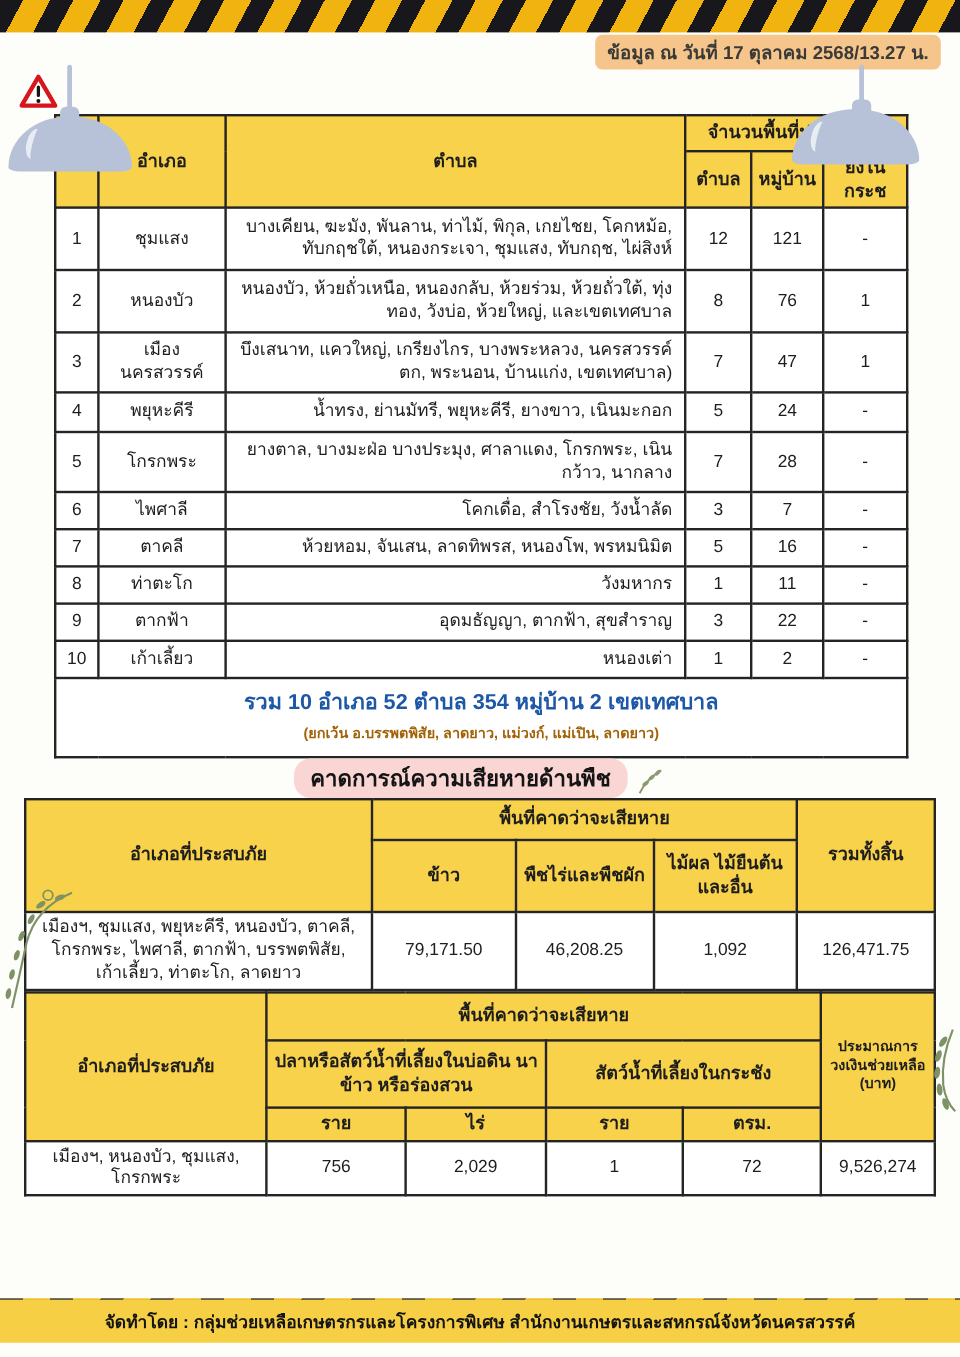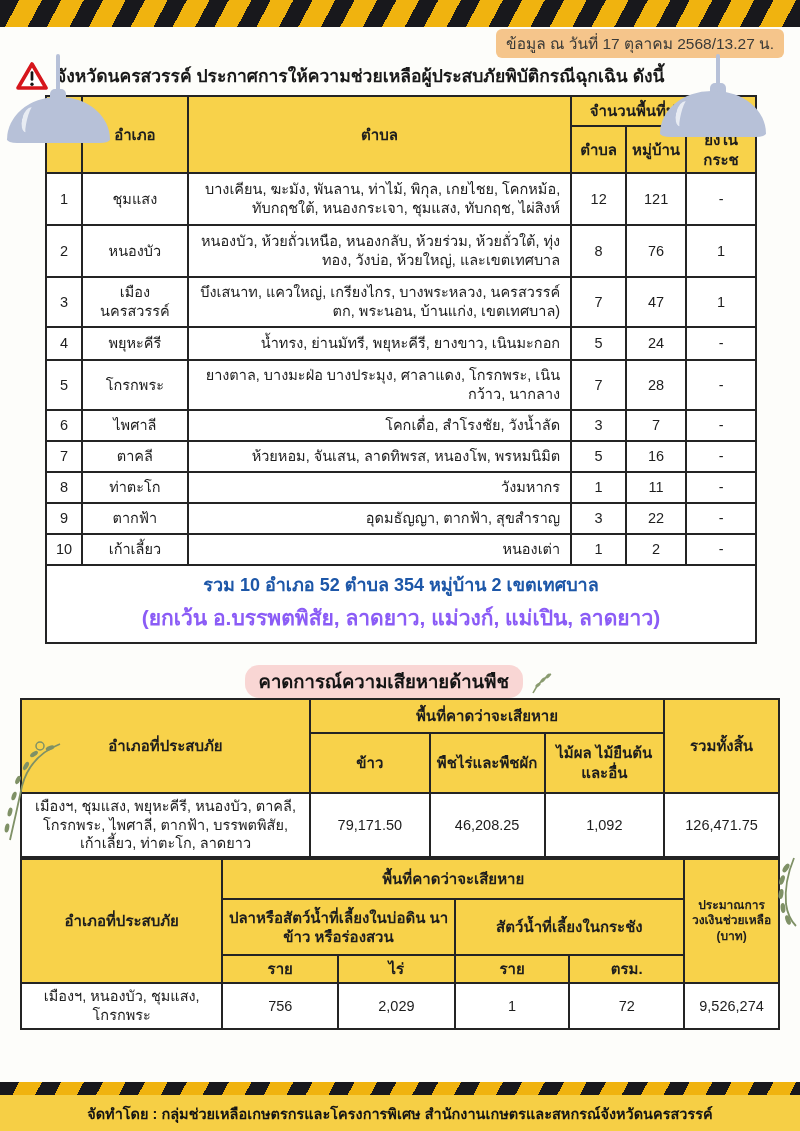--- a/index.html
+++ b/index.html
@@ -21,44 +21,44 @@
 
   
   .titles { text-align:center; padding-top:4px; }
   .pill { display:inline-block; background:#fbe98f; border-radius:10px; padding:2px 14px; color:#33312c; font-weight:bold; }
   .t1 { font-size:19px; line-height:1.35; }
   .t2 { font-size:18px; margin-top:3px; }
   .t3 { font-size:18px; margin-top:2px; }
   .wavy { display:block; margin:0 auto; }
 
   .date-row { text-align:right; padding-right:16px; margin-top:2px; }
-  .date-pill { display:inline-block; background:#f5c58b; border-radius:6px; padding:2px 10px; font-size:15.5px; font-weight:normal; color:#3a3a38; }
+  .date-pill { display:inline-block; background:#f5c58b; border-radius:6px; padding:2px 10px; font-size:15.5px; font-weight:bold; color:#3a3a38; }
 
   .announce { display:flex; align-items:center; gap:8px; margin:3px 0 4px 16px; }
   .announce .txt { font-size:17.5px; font-weight:bold; color:#191919; }
 
   
   table { border-collapse:collapse; background:#ffffff; }
   th, td { border:2px solid #242424; font-size:14.5px; color:#1d1d1d; text-align:center; vertical-align:middle; padding:3px 5px; line-height:1.3; }
   th { background:#f8d24a; font-weight:bold; font-size:15px; }
 
   .main-table { width:712px; margin-left:45px; }
   .main-table td.names { padding:3px 10px;text-align:right; }
   .sum-cell { border:2px solid #242424; padding:8px 4px 10px; }
   .sum-blue { color:#1d57a8; font-weight:bold; font-size:18px; }
-  .sum-red  { color:#8b5cf6; font-weight:bold; font-size:21px; margin-top:7px; }
-
-  .section-title { text-align:center; margin-top:21px; position:relative; }
+  .sum-red  { color:#a16207; font-weight:bold; font-size:12px; margin-top:7px; }
+
+  .section-title { text-align:center; margin-top:0; position:relative; }
   .stitle { display:inline-block; border-radius:14px; padding:2px 14px; font-size:18.5px; font-weight:bold; color:#141414; }
   .stitle.pink { background:#f9d6d4; }
   .stitle.green { background:#c8ecc3; }
 
   .wide-table { width:760px; margin-left:20px; }
 
-  .footer-bar { position:absolute; left:0; bottom:0; width:100%; height:36px; background:#f6cf45; display:flex; align-items:center; justify-content:center; }
+  .footer-bar { position:absolute; left:0; bottom:12px; width:100%; height:36px; background:#f6cf45; display:flex; align-items:center; justify-content:center; }
   .footer-bar .txt { font-size:14.5px; font-weight:bold; color:#141414; }
 
   .deco { position:absolute; pointer-events:none; }
 </style>
 </head>
 <body>
 
 <div class="page">
 
   <div class="tape tape-top"></div>
@@ -80,21 +80,20 @@
   <div class="date-row">
     <span class="date-pill">ข้อมูล ณ วันที่ 17 ตุลาคม 2568/13.27 น.</span>
   </div>
 
   <div class="announce">
     <svg width="32" height="30" viewBox="0 0 40 36">
       <path d="M20 3 L37.5 33 L2.5 33 Z" fill="#ffffff" stroke="#d6161c" stroke-width="4.5" stroke-linejoin="round"></path>
       <rect x="18.3" y="12" width="3.4" height="12" rx="1.6" fill="#151515"></rect>
       <circle cx="20" cy="28.3" r="2.1" fill="#151515"></circle>
     </svg>
-    <span class="txt">จังหวัดนครสวรรค์ ประกาศการให้ความช่วยเหลือผู้ประสบภัยพิบัติกรณีฉุกเฉิน ดังนี้</span>
   </div>
 
   <table class="main-table">
     <colgroup>
         <col style="width:36px">
         <col style="width:106px">
         <col style="width:385px">
         <col style="width:55px">
         <col style="width:60px">
         <col style="width:70px">

